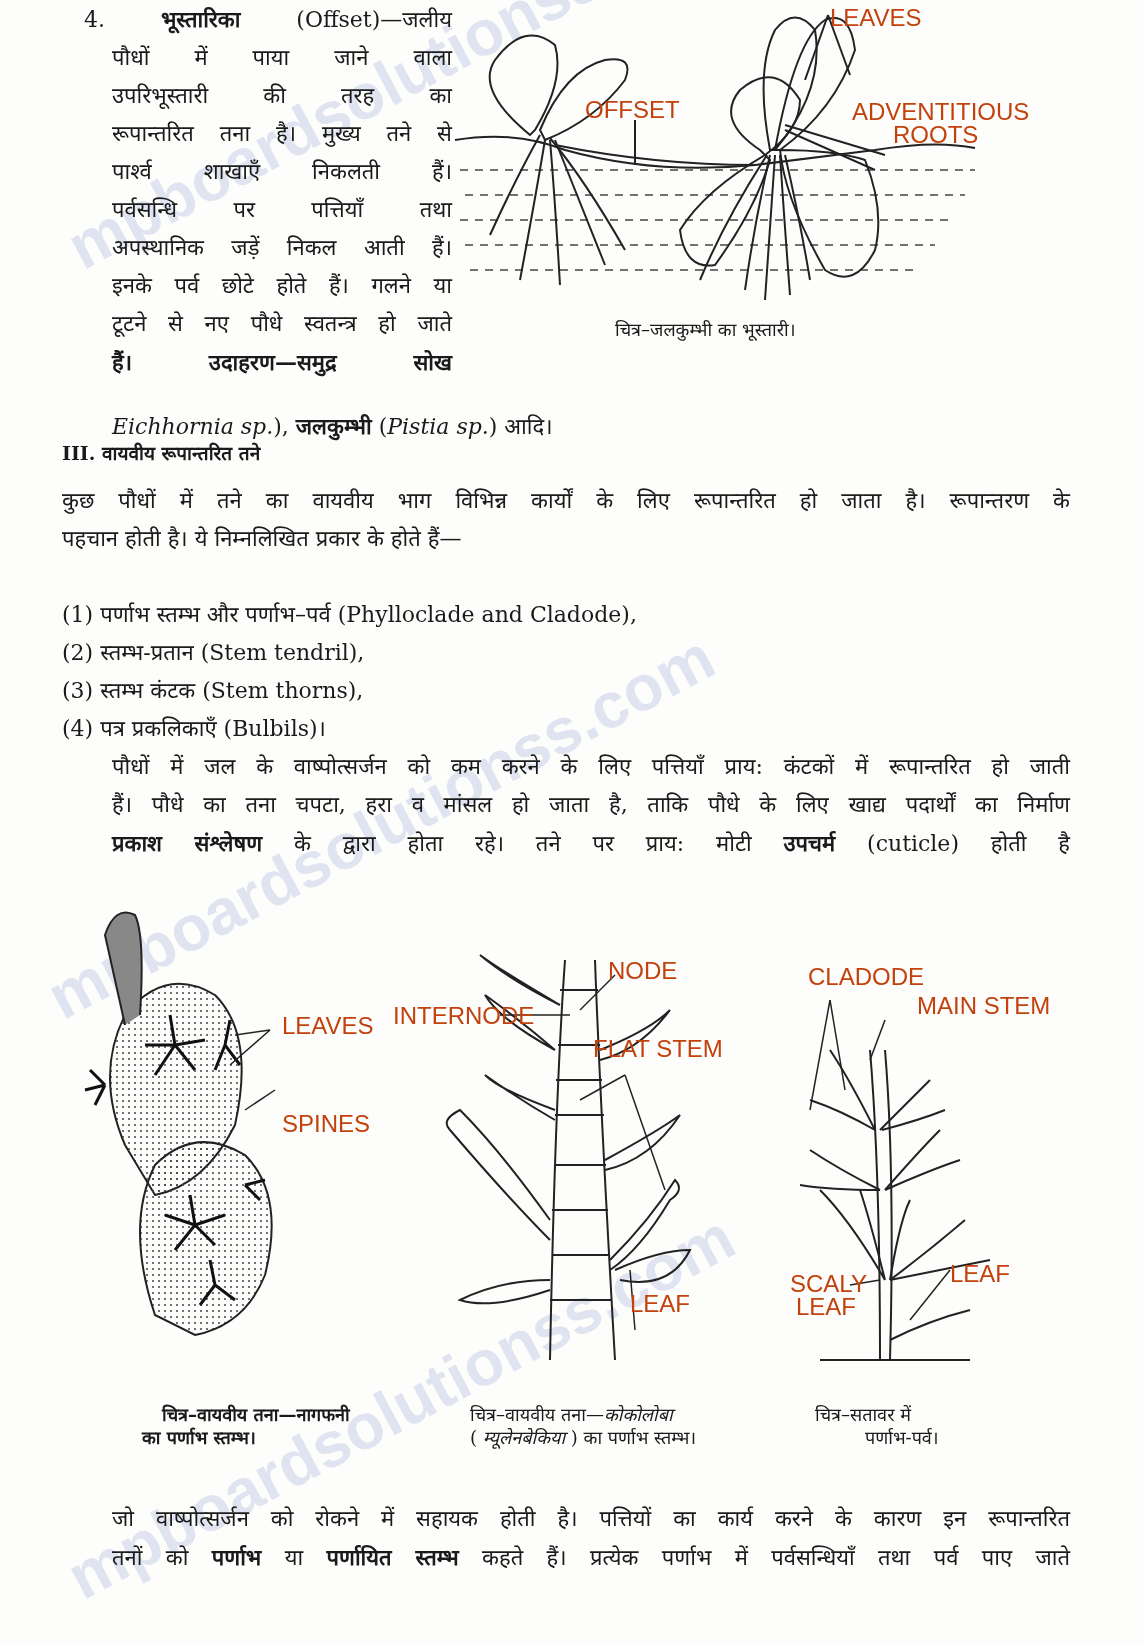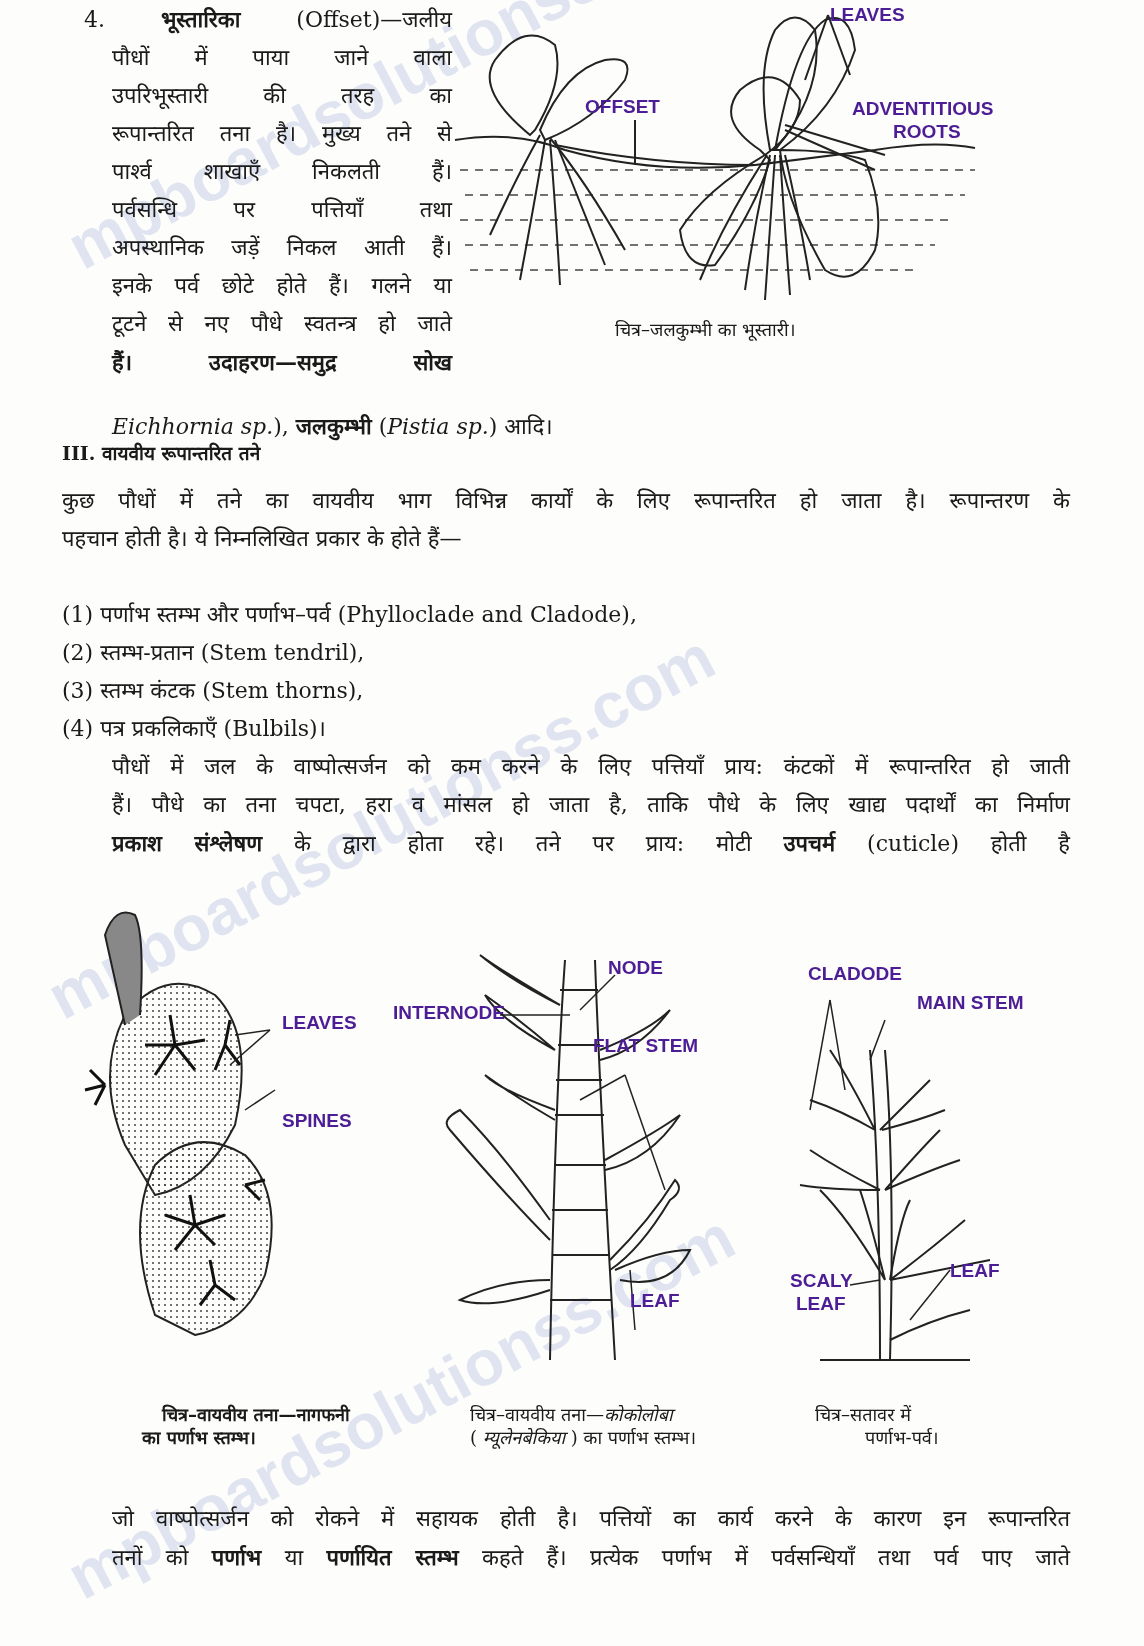--- a/index.html
+++ b/index.html
@@ -8,21 +8,21 @@
     background: #fdfdfb; color: #1a1a1a;
     font-family: "DejaVu Serif", "Liberation Serif", serif;
   }
   .abs { position: absolute; }
   .txt { font-size: 22px; line-height: 38px; }
   .justify { text-align: justify; text-align-last: justify; }
   .b { font-weight: bold; }
   .i { font-style: italic; }
   .line { white-space: nowrap; position: absolute; font-size: 22px; }
   .heading { font-size: 19px; font-weight: bold; }
-  .lbl { font-family: "Liberation Sans", "DejaVu Sans", sans-serif; font-size: 19px; color: #4c1d95; position: absolute; white-space: nowrap; font-weight: bold; }
+  .lbl { font-family: "Liberation Sans", "DejaVu Sans", sans-serif; font-size: 24px; color: #c2410c; position: absolute; white-space: nowrap; }
   .cap { font-size: 18px; position: absolute; white-space: nowrap; }
   .watermark {
     position: absolute; font-family: "Liberation Sans", sans-serif; font-weight: bold;
     color: rgba(120,140,200,0.22); font-size: 64px; white-space: nowrap;
     transform-origin: left bottom; pointer-events: none;
   }
   svg { position: absolute; overflow: visible; }
 </style>
 </head>
 <body>

